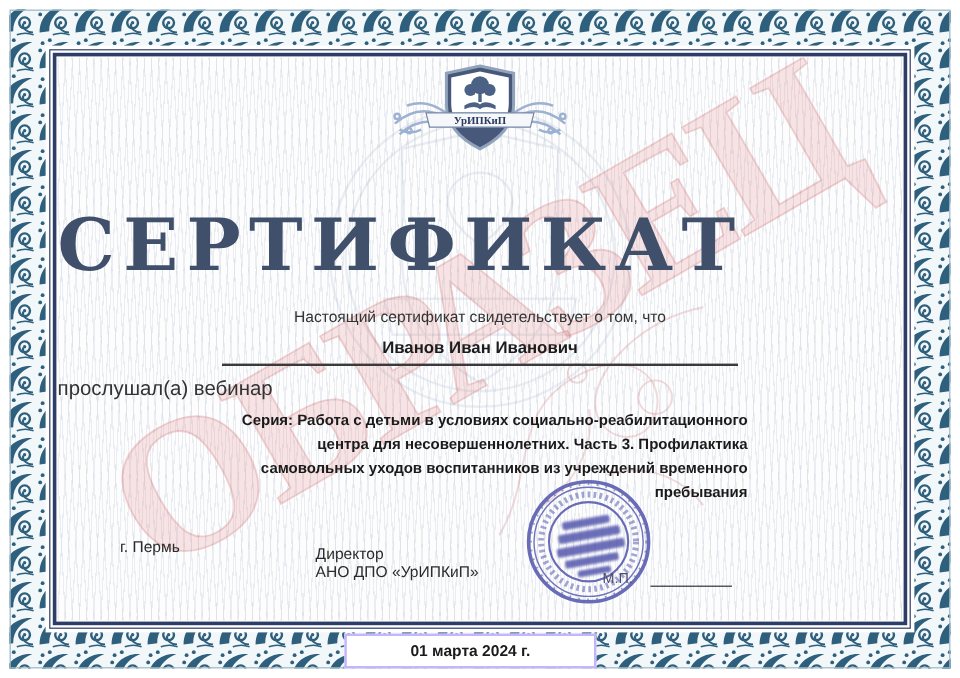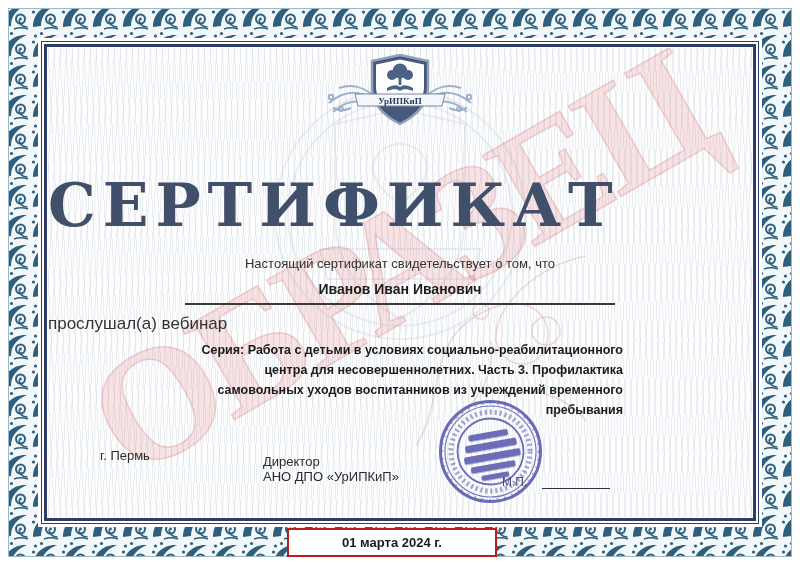--- a/index.html
+++ b/index.html
@@ -49,21 +49,21 @@
     background:rgba(167,173,184,0.28);text-align:center;
   }
   .disclaimer{font-size:11px;line-height:18px;color:#3e4a5c;}
   .city{position:absolute;left:16px;top:400px;font-size:13px;color:#2b2b2b;margin-left:36px;}
   .director{position:absolute;left:215px;top:406px;font-size:13px;line-height:15px;color:#2b2b2b;}
   .seal{position:absolute;left:390px;top:351px;}
   .mp{position:absolute;left:454px;top:427px;font-size:12px;color:#4b4b6e;}
   .sigline{position:absolute;left:494px;top:440px;width:68px;border-top:1.5px solid #30303f;}
   .datebox{
     position:absolute;left:287px;top:528px;width:206px;height:25px;z-index:5;
-    background:#ffffff;border:2px solid #b91c1c;text-align:center;
+    background:#ffffff;border:2px solid #c4b5fd;text-align:center;
     font-size:13px;line-height:25px;font-weight:bold;color:#1b1b1b;
   }
 </style>
 </head>
 <body>
 
 <div class="page">
 
   <svg class="border-svg" width="800" height="565">
     <defs>

